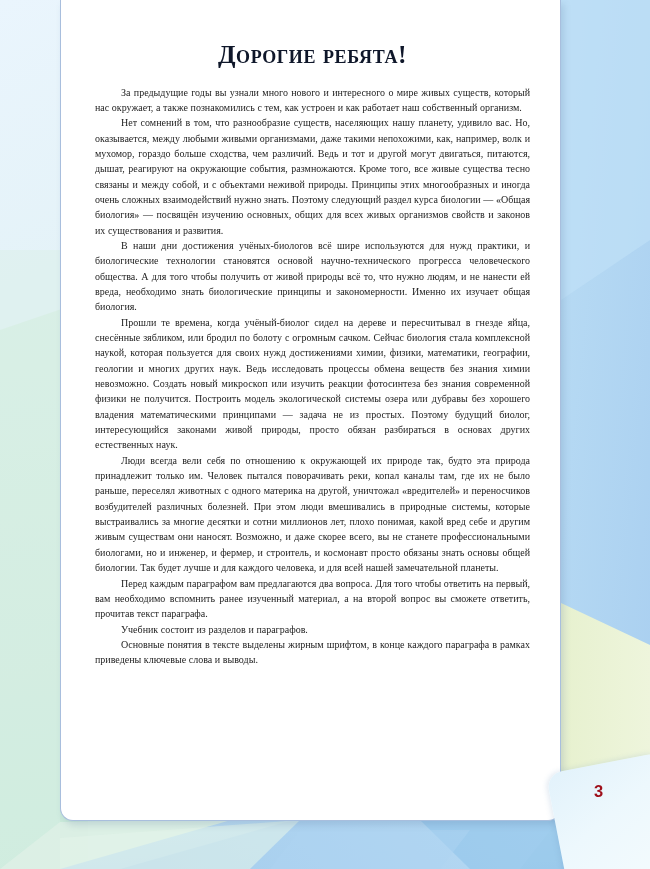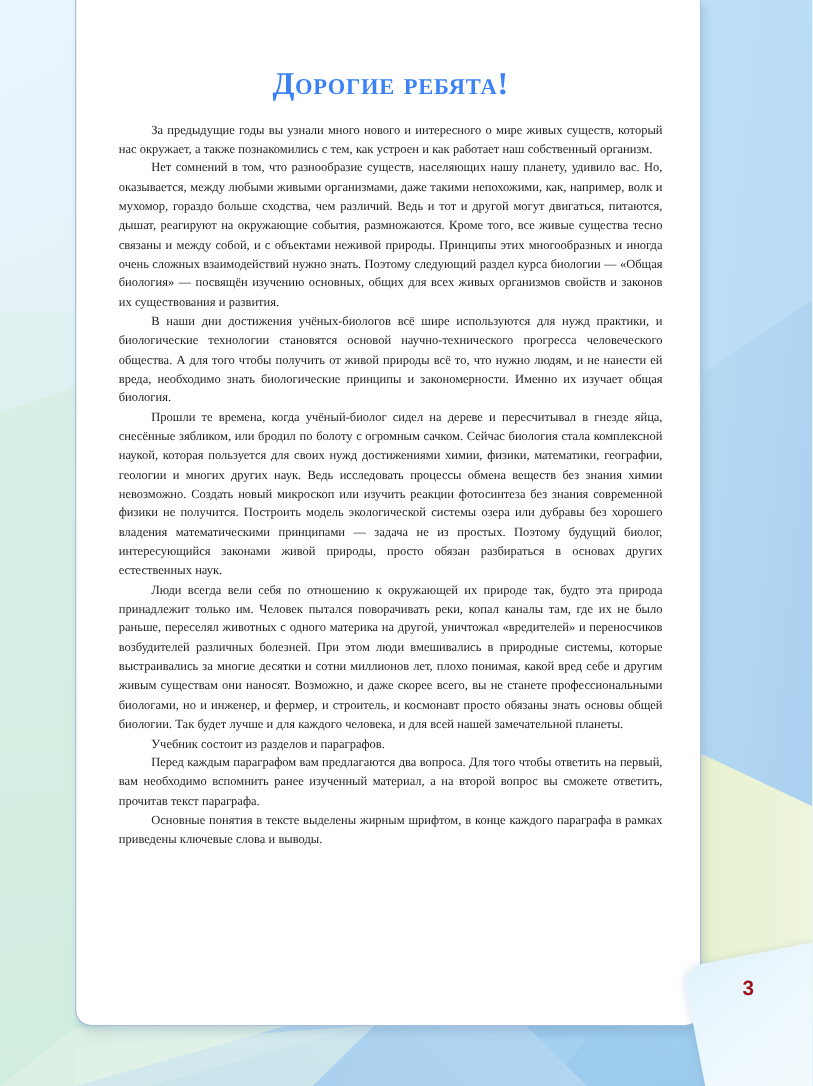--- a/index.html
+++ b/index.html
@@ -52,23 +52,23 @@
   .page-inner {
     position: absolute;
     left: 34px;
     top: 0;
     width: 435px;
   }
 
   
   .page-title {
     margin: 0;
-    padding-top: 54px;
+    padding-top: 42px;
     text-align: center;
-    color: #3b82f6;
+    color: #0f172a;
     font-family: "Liberation Serif", "DejaVu Serif", serif;
     font-weight: bold;
     font-size: 25.5px;
     font-variant: small-caps;
     letter-spacing: 0.6px;
     line-height: 1.0;
     white-space: nowrap;
   }
 
   
@@ -171,22 +171,22 @@
     <div class="page-inner">
 
       <h1 class="page-title">Дорогие ребята!</h1>
 
       <div class="body-text">
         <p class="para">За предыдущие годы вы узнали много нового и интересного о мире живых существ, который нас окружает, а также познакомились с тем, как устроен и как работает наш собственный организм.</p>
         <p class="para">Нет сомнений в том, что разнообразие существ, населяющих нашу планету, удивило вас. Но, оказывается, между любыми живыми организмами, даже такими непохожими, как, например, волк и мухомор, гораздо больше сходства, чем различий. Ведь и тот и другой могут двигаться, питаются, дышат, реагируют на окружающие события, размножаются. Кроме того, все живые существа тесно связаны и между собой, и с объектами неживой природы. Принципы этих многообразных и иногда очень сложных взаимодействий нужно знать. Поэтому следующий раздел курса биологии — «Общая биология» — посвящён изучению основных, общих для всех живых организмов свойств и законов их существования и развития.</p>
         <p class="para">В наши дни достижения учёных-биологов всё шире используются для нужд практики, и биологические технологии становятся основой научно-технического прогресса человеческого общества. А для того чтобы получить от живой природы всё то, что нужно людям, и не нанести ей вреда, необходимо знать биологические принципы и закономерности. Именно их изучает общая биология.</p>
         <p class="para">Прошли те времена, когда учёный-биолог сидел на дереве и пересчитывал в гнезде яйца, снесённые зябликом, или бродил по болоту с огромным сачком. Сейчас биология стала комплексной наукой, которая пользуется для своих нужд достижениями химии, физики, математики, географии, геологии и многих других наук. Ведь исследовать процессы обмена веществ без знания химии невозможно. Создать новый микроскоп или изучить реакции фотосинтеза без знания современной физики не получится. Построить модель экологической системы озера или дубравы без хорошего владения математическими принципами — задача не из простых. Поэтому будущий биолог, интересующийся законами живой природы, просто обязан разбираться в основах других естественных наук.</p>
         <p class="para">Люди всегда вели себя по отношению к окружающей их природе так, будто эта природа принадлежит только им. Человек пытался поворачивать реки, копал каналы там, где их не было раньше, переселял животных с одного материка на другой, уничтожал «вредителей» и переносчиков возбудителей различных болезней. При этом люди вмешивались в природные системы, которые выстраивались за многие десятки и сотни миллионов лет, плохо понимая, какой вред себе и другим живым существам они наносят. Возможно, и даже скорее всего, вы не станете профессиональными биологами, но и инженер, и фермер, и строитель, и космонавт просто обязаны знать основы общей биологии. Так будет лучше и для каждого человека, и для всей нашей замечательной планеты.</p>
+        <p class="para">Перед каждым параграфом вам предлагаются два вопроса. Для того чтобы ответить на первый, вам необходимо вспомнить ранее изученный материал, а на второй вопрос вы сможете ответить, прочитав текст параграфа.</p>
         <p class="para">Учебник состоит из разделов и параграфов.</p>
-        <p class="para">Перед каждым параграфом вам предлагаются два вопроса. Для того чтобы ответить на первый, вам необходимо вспомнить ранее изученный материал, а на второй вопрос вы сможете ответить, прочитав текст параграфа.</p>
         <p class="para">Основные понятия в тексте выделены жирным шрифтом, в конце каждого параграфа в рамках приведены ключевые слова и выводы.</p>
       </div>
 
     </div>
   </div>
 
   <div class="page-number-plate"></div>
   <div class="page-number">3</div>
 
 </div>

